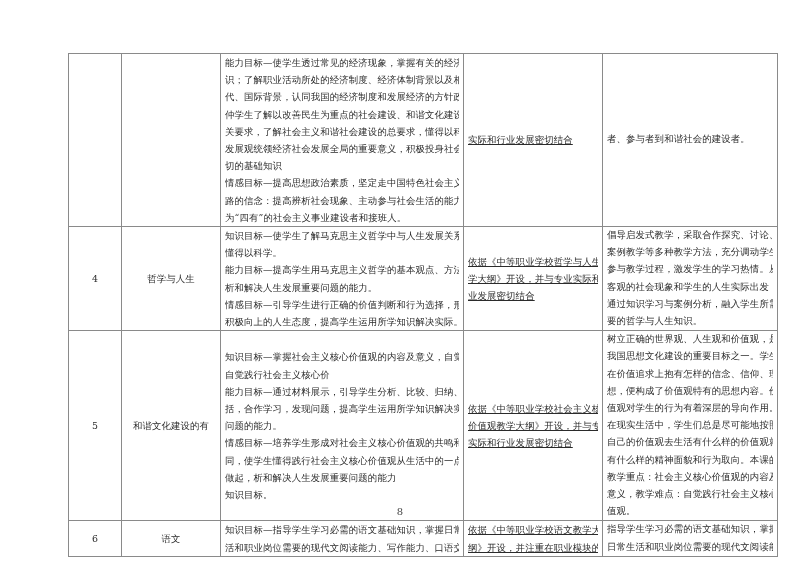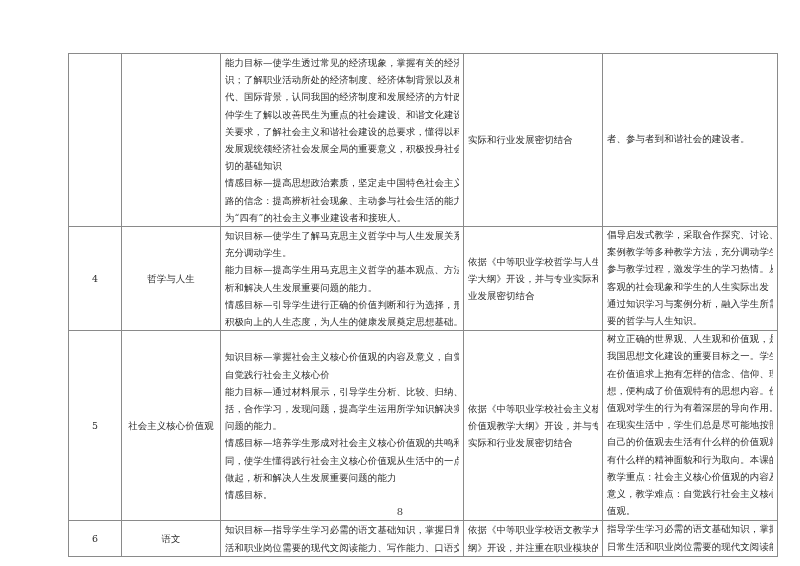--- a/index.html
+++ b/index.html
@@ -35,21 +35,21 @@
     padding: 0 4px;
     font-size: 9.4px;
     line-height: 17.2px;
     letter-spacing: 0.15px;
     word-break: break-all;
     color: #2b2b2b;
   }
   td.col-no { width: 44px; text-align: center; padding: 0; }
   td.col-name { width: 90px; text-align: center; padding: 0 2px; margin-top: 32px; }
   td.col-goal { width: 234px; }
-  td.col-basis { width: 130px; }
+  td.col-basis { width: 130px; text-decoration: underline; }
   td.col-method { width: 166px; font-family: Liberation Serif, serif; }
   td.top { vertical-align: top; }
   td.goal-cell { padding-top: 2px; padding-bottom: 2px; }
   .line { display: block; white-space: nowrap; overflow: hidden; }
   tr.row-cont { height: 150px; }
   tr.row-4 { height: 89px; }
   tr.row-5 { height: 164px; }
   tr.row-6 { height: 33px; }
   .page-number {
     position: absolute;
@@ -89,54 +89,54 @@
       <td class="col-method top goal-cell">
         <span class="line">者、参与者到和谐社会的建设者。</span>
       </td>
     </tr>
 
     <tr class="row-4">
       <td class="col-no">4</td>
       <td class="col-name">哲学与人生</td>
       <td class="col-goal goal-cell">
         <span class="line">知识目标—使学生了解马克思主义哲学中与人生发展关系密</span>
-        <span class="line">充分调动学生。</span>
+        <span class="line">懂得以科学。</span>
         <span class="line">能力目标—提高学生用马克思主义哲学的基本观点、方法分</span>
         <span class="line">析和解决人生发展重要问题的能力。</span>
         <span class="line">情感目标—引导学生进行正确的价值判断和行为选择，形成</span>
-        <span class="line">积极向上的人生态度，为人生的健康发展奠定思想基础。</span>
+        <span class="line">积极向上的人生态度，提高学生运用所学知识解决实际。</span>
       </td>
       <td class="col-basis">
         <span class="line">依据《中等职业学校哲学与人生教</span>
         <span class="line">学大纲》开设，并与专业实际和行</span>
         <span class="line">业发展密切结合</span>
       </td>
       <td class="col-method">
         <span class="line">倡导启发式教学，采取合作探究、讨论、</span>
         <span class="line">案例教学等多种教学方法，充分调动学生</span>
         <span class="line">参与教学过程，激发学生的学习热情。从</span>
         <span class="line">客观的社会现象和学生的人生实际出发，</span>
         <span class="line">通过知识学习与案例分析，融入学生所需</span>
         <span class="line">要的哲学与人生知识。</span>
       </td>
     </tr>
 
     <tr class="row-5">
       <td class="col-no">5</td>
-      <td class="col-name">社会主义核心价值观</td>
+      <td class="col-name">和谐文化建设的有</td>
       <td class="col-goal goal-cell">
         <span class="line">知识目标—掌握社会主义核心价值观的内容及意义，自觉践</span>
         <span class="line">自觉践行社会主义核心价</span>
         <span class="line">能力目标—通过材料展示，引导学生分析、比较、归纳、概</span>
         <span class="line">括，合作学习，发现问题，提高学生运用所学知识解决实际</span>
         <span class="line">问题的能力。</span>
         <span class="line">情感目标—培养学生形成对社会主义核心价值观的共鸣和认</span>
         <span class="line">同，使学生懂得践行社会主义核心价值观从生活中的一点一滴小事</span>
         <span class="line">做起，析和解决人生发展重要问题的能力</span>
-        <span class="line">情感目标。</span>
+        <span class="line">知识目标。</span>
       </td>
       <td class="col-basis">
         <span class="line">依据《中等职业学校社会主义核心</span>
         <span class="line">价值观教学大纲》开设，并与专业</span>
         <span class="line">实际和行业发展密切结合</span>
       </td>
       <td class="col-method">
         <span class="line">树立正确的世界观、人生观和价值观，是</span>
         <span class="line">我国思想文化建设的重要目标之一。学生</span>
         <span class="line">在价值追求上抱有怎样的信念、信仰、理</span>

